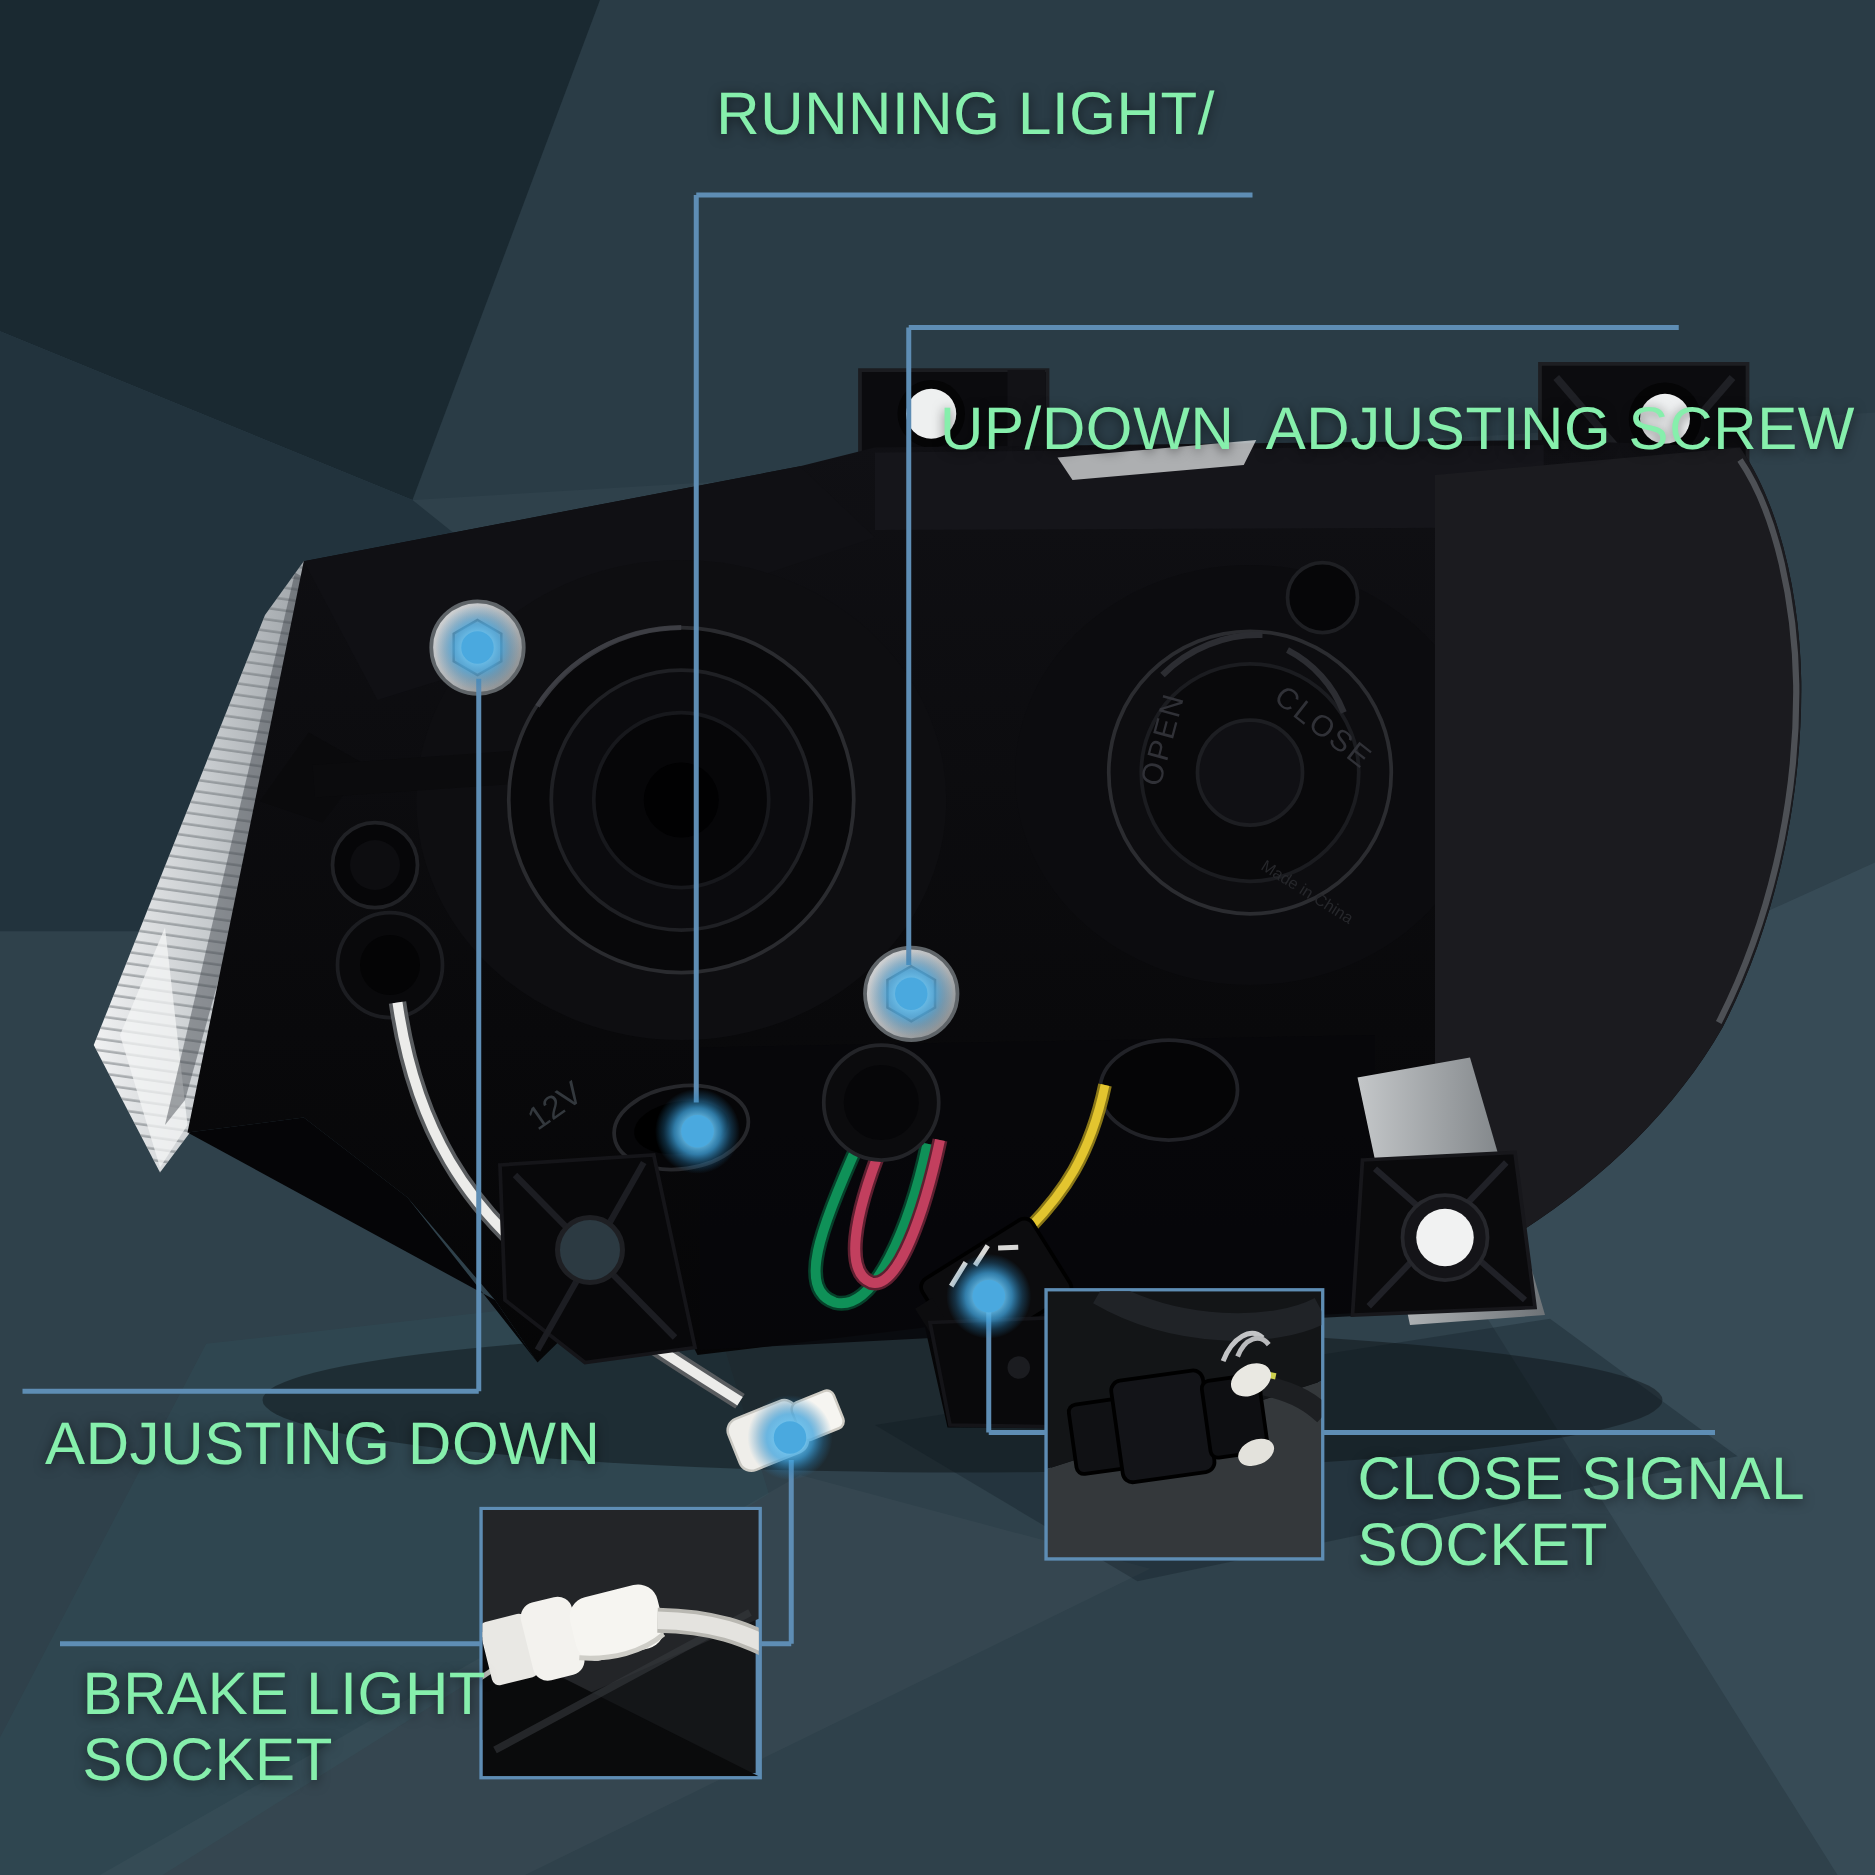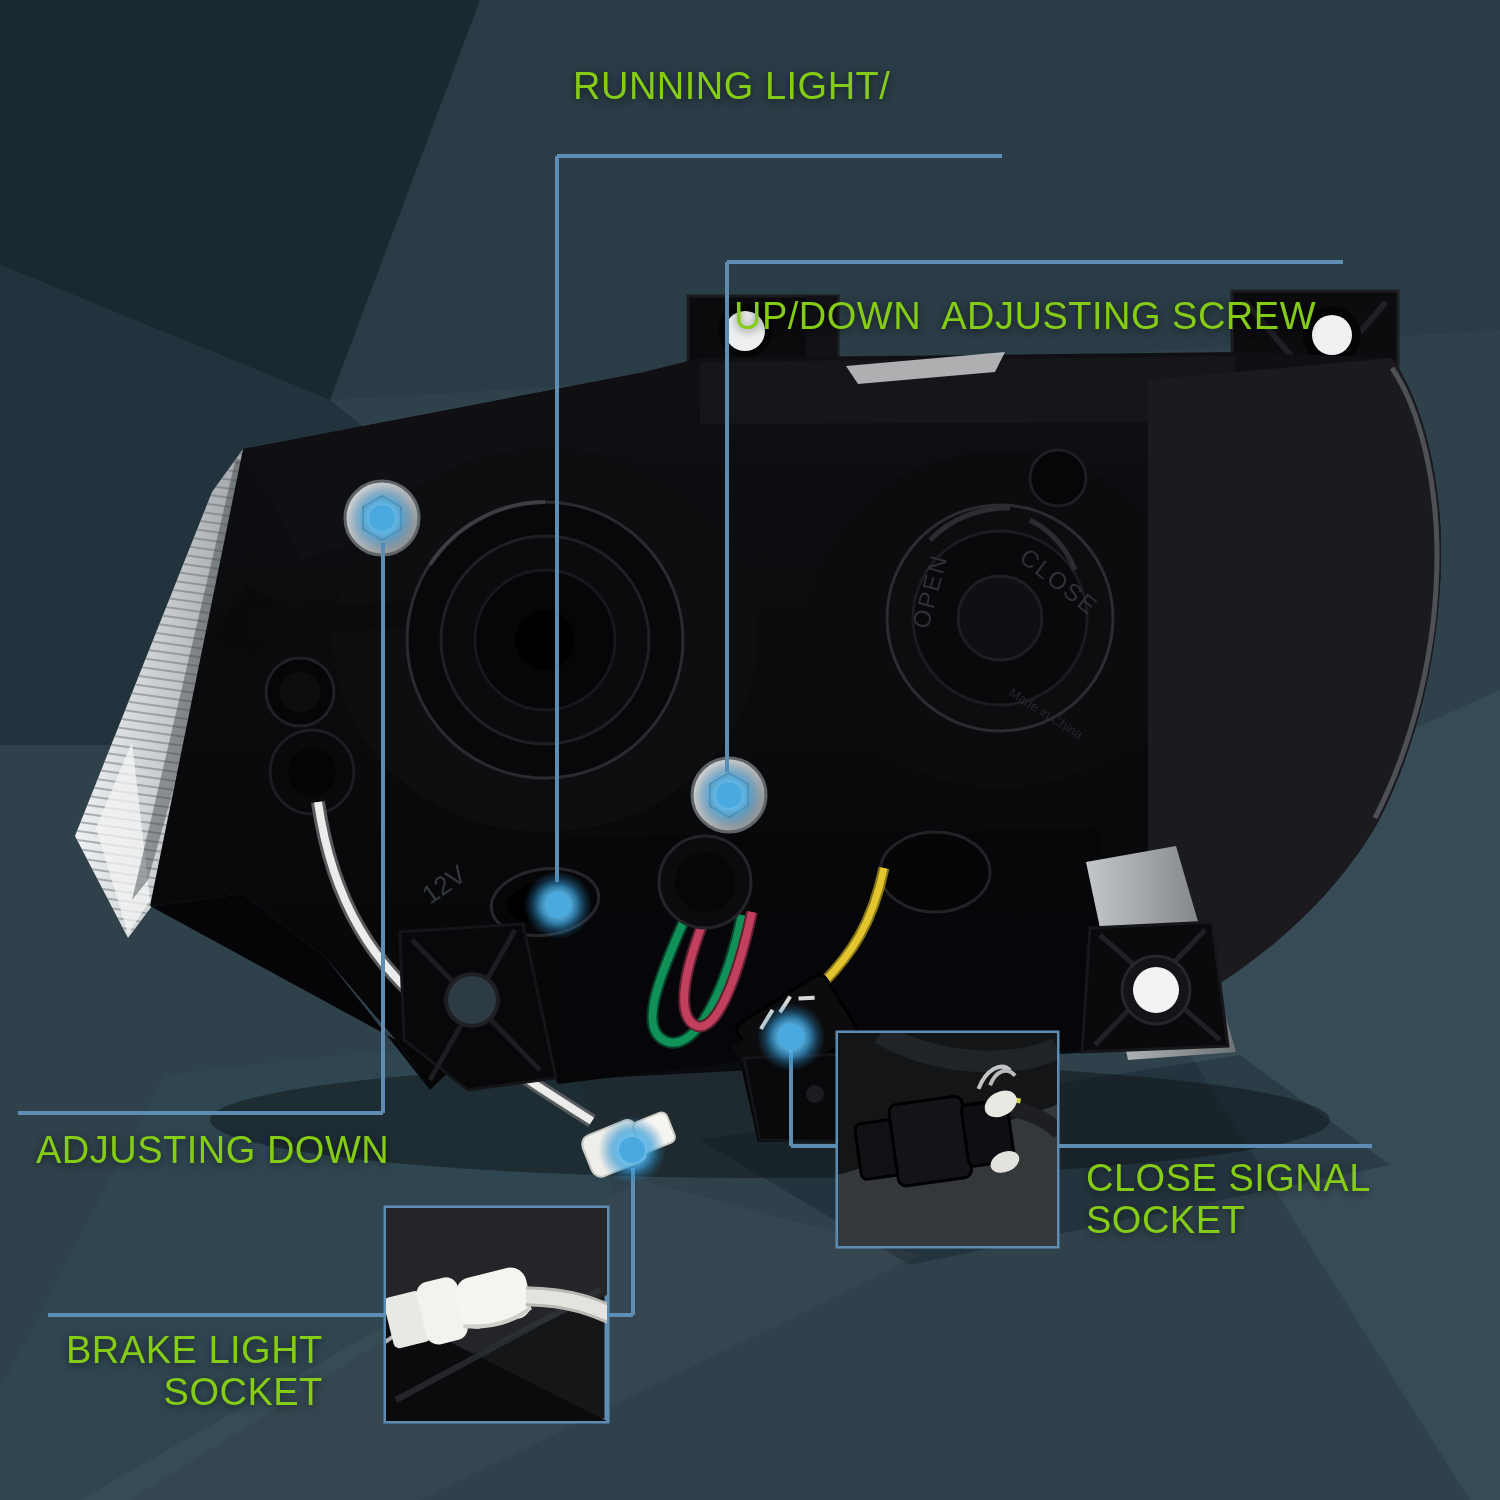--- a/index.html
+++ b/index.html
@@ -6,29 +6,29 @@
   .canvas{
     position:relative;
     width:1500px;height:1500px;
     overflow:hidden;
     background:#2f414b;
     font-family:"Liberation Sans", sans-serif;
   }
   .canvas svg{position:absolute;left:0;top:0;}
   .label{
     position:absolute;
-    color:#84cc16;
-    font-size:38px;
+    color:#86efac;
+    font-size:48px;
     line-height:1.10;
     letter-spacing:.5px;
     text-shadow:0 2px 9px rgba(0,0,0,.55);
     white-space:nowrap;
   }
   .label span{display:block;}
-  .label.pre{white-space:pre;}
+  .label.pre{white-space:pre;margin-left:18px;}
 </style>
 </head>
 <body>
 
 <div class="canvas">
 
 <svg width="1500" height="1500" viewBox="0 0 1500 1500">
   <defs>
     <radialGradient id="glow" cx="50%" cy="50%" r="50%">
       <stop offset="0%" stop-color="#d9f3ff" stop-opacity="0.98"></stop>
@@ -296,21 +296,21 @@
   </div>
 
   <div class="label pre" style="left:734px; top:212px;">
     <span>UP/DOWN  ADJUSTING SCREW</span>
   </div>
 
   <div class="label" style="left:36px; top:1130px;">
     <span>ADJUSTING DOWN</span>
   </div>
 
-  <div class="label" style="left:66px; top:1330px;text-align:right;">
+  <div class="label" style="left:66px; top:1330px;">
     <span>BRAKE LIGHT</span>
     <span>SOCKET</span>
   </div>
 
   <div class="label" style="left:1086px; top:1158px;">
     <span>CLOSE SIGNAL</span>
     <span>SOCKET</span>
   </div>
 
 </div>

